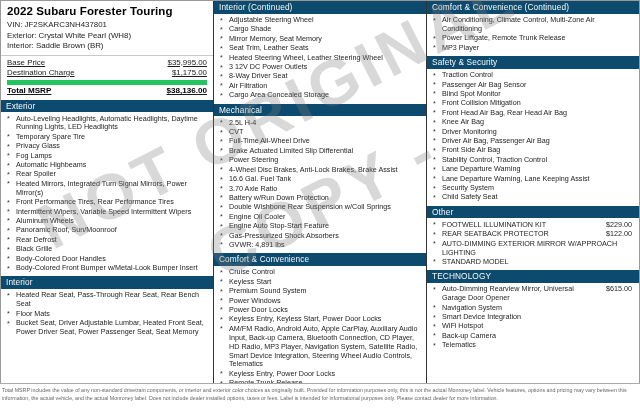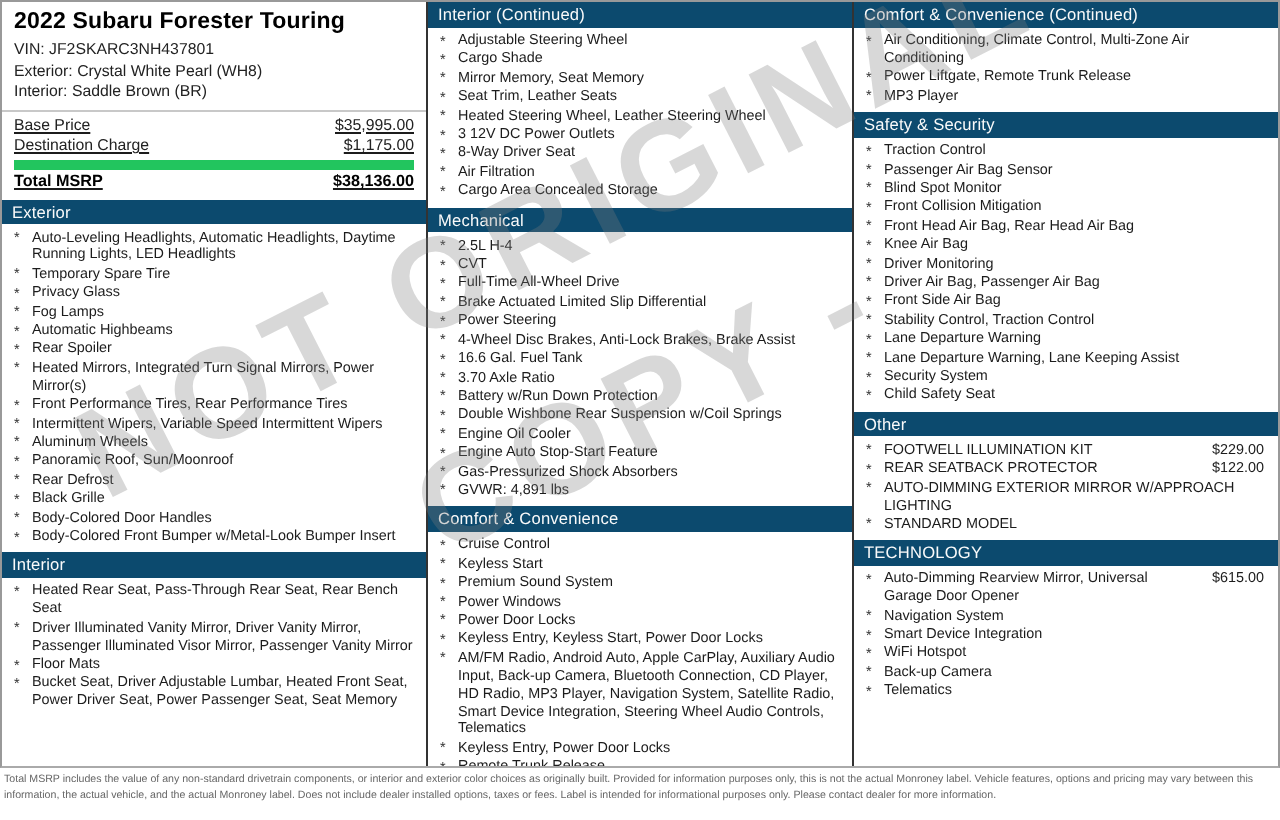--- a/index.html
+++ b/index.html
@@ -81,21 +81,20 @@
               <li class="item"><span class="item-text">Rear Defrost</span></li>
               <li class="item"><span class="item-text">Black Grille</span></li>
               <li class="item"><span class="item-text">Body-Colored Door Handles</span></li>
               <li class="item"><span class="item-text">Body-Colored Front Bumper w/Metal-Look Bumper Insert</span></li>
             </ul>
           </div>
           <div class="section">
             <div class="section-bar">Interior</div>
             <ul class="items">
               <li class="item"><span class="item-text">Heated Rear Seat, Pass-Through Rear Seat, Rear Bench Seat</span></li>
-              <li class="item"><span class="item-text">Driver Illuminated Vanity Mirror, Driver Vanity Mirror, Passenger Illuminated Visor Mirror, Passenger Vanity Mirror</span></li>
               <li class="item"><span class="item-text">Floor Mats</span></li>
               <li class="item"><span class="item-text">Bucket Seat, Driver Adjustable Lumbar, Heated Front Seat, Power Driver Seat, Power Passenger Seat, Seat Memory</span></li>
             </ul>
           </div>
         </div>
     </div>
 
     <div class="col">
       <div class="sections">
           <div class="section">

